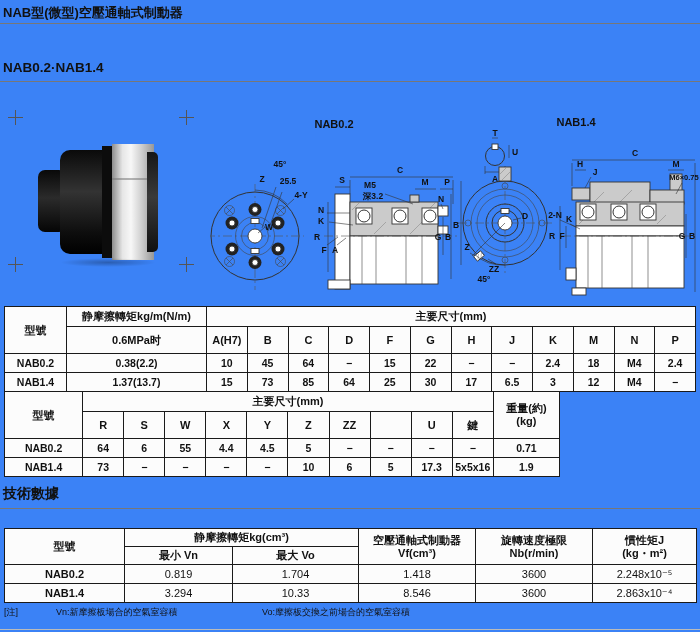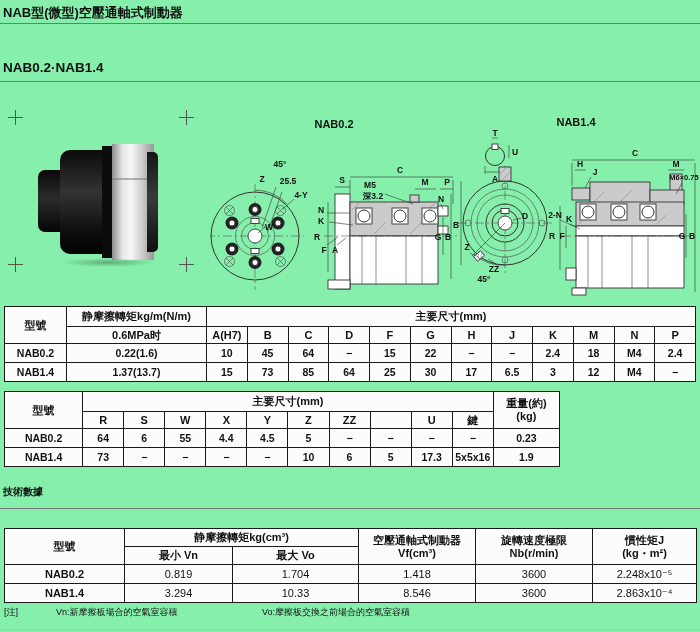--- a/index.html
+++ b/index.html
@@ -1,21 +1,21 @@
 <!DOCTYPE html>
 <html><head>
 <meta charset="utf-8">
 <style>
   html,body{margin:0;padding:0;background:#e8e8e8;}
-  .page{position:relative;width:700px;height:632px;background:#86efac;
+  .page{position:relative;width:700px;height:632px;background:#3b82f6;
         font-family:"Liberation Sans","DejaVu Sans",sans-serif;color:#111;overflow:hidden;}
   .rule{position:absolute;left:0;width:700px;border-top:1px solid #777;}
   .page-title{position:absolute;left:3px;top:4px;font-size:13px;font-weight:bold;}
   .section-heading{position:absolute;left:3px;top:60px;font-size:13.5px;font-weight:bold;}
-  .tech-heading{position:absolute;left:3px;top:485px;font-size:10px;font-weight:bold;}
+  .tech-heading{position:absolute;left:3px;top:485px;font-size:14px;font-weight:bold;}
 
   
   .photo{position:absolute;left:8px;top:110px;width:186px;height:172px;}
   .crop{position:absolute;width:15px;height:15px;}
   .crop:before,.crop:after{content:"";position:absolute;background:#555;}
   .crop:before{left:7px;top:0;width:1px;height:15px;}
   .crop:after{left:0;top:7px;width:15px;height:1px;}
   .hub{position:absolute;left:30px;top:60px;width:28px;height:62px;background:linear-gradient(180deg,#090909,#2b2b2b 45%,#050505);border-radius:7px;}
   .rubber{position:absolute;left:52px;top:40px;width:50px;height:104px;background:linear-gradient(180deg,#0a0a0a,#333 40%,#0d0d0d 80%,#000);border-radius:10px 4px 4px 10px;}
   .rubber2{position:absolute;left:94px;top:36px;width:12px;height:112px;background:#0c0c0c;}
@@ -44,21 +44,21 @@
   .lbl-s{font:bold 7.5px "Liberation Sans","DejaVu Sans",sans-serif;fill:#111;text-anchor:middle;}
 
   
   table{position:absolute;border-collapse:collapse;table-layout:fixed;text-align:center;
         font-size:11px;background:#fcfcfc;}
   th,td{border:1px solid #1a1a1a;padding:0;line-height:1.15;overflow:hidden;}
   th{font-weight:bold;font-size:11px;}
   #table1{left:4px;top:306px;width:692px;}
   #table2{left:4px;top:391px;width:556px;}
   #table3{left:4px;top:528px;width:692px;}
-  tr.h1{height:20px;} tr.h2{height:17px;} tr.r{height:19px;}
+  tr.h1{height:20px;} tr.h2{height:27px;} tr.r{height:19px;}
   #table3 tr.h1{height:18px;} #table3 tr.h2{height:18px;}
   .model{font-weight:bold;}
   #table1 td,#table2 td{font-weight:bold;font-size:10.5px;}
   #table3 td{font-weight:normal;}
   #table3 td.model{font-weight:bold;}
   .two-line span{display:block;}
 
   .footnote{position:absolute;top:606px;left:0;width:700px;font-size:9px;}
   .fn-tag{position:absolute;left:4px;}
   .fn-vn{position:absolute;left:56px;}
@@ -327,21 +327,21 @@
         <th>G</th>
         <th>H</th>
         <th>J</th>
         <th>K</th>
         <th>M</th>
         <th>N</th>
         <th>P</th>
       </tr>
       <tr class="r">
         <td class="model">NAB0.2</td>
-        <td>0.22(1.6)</td>
+        <td>0.38(2.2)</td>
         <td>10</td>
         <td>45</td>
         <td>64</td>
         <td>−</td>
         <td>15</td>
         <td>22</td>
         <td>−</td>
         <td>−</td>
         <td>2.4</td>
         <td>18</td>
@@ -399,21 +399,21 @@
         <td>64</td>
         <td>6</td>
         <td>55</td>
         <td>4.4</td>
         <td>4.5</td>
         <td>5</td>
         <td>−</td>
         <td>−</td>
         <td>−</td>
         <td>−</td>
-        <td>0.23</td>
+        <td>0.71</td>
       </tr>
       <tr class="r">
         <td class="model">NAB1.4</td>
         <td>73</td>
         <td>−</td>
         <td>−</td>
         <td>−</td>
         <td>−</td>
         <td>10</td>
         <td>6</td>

